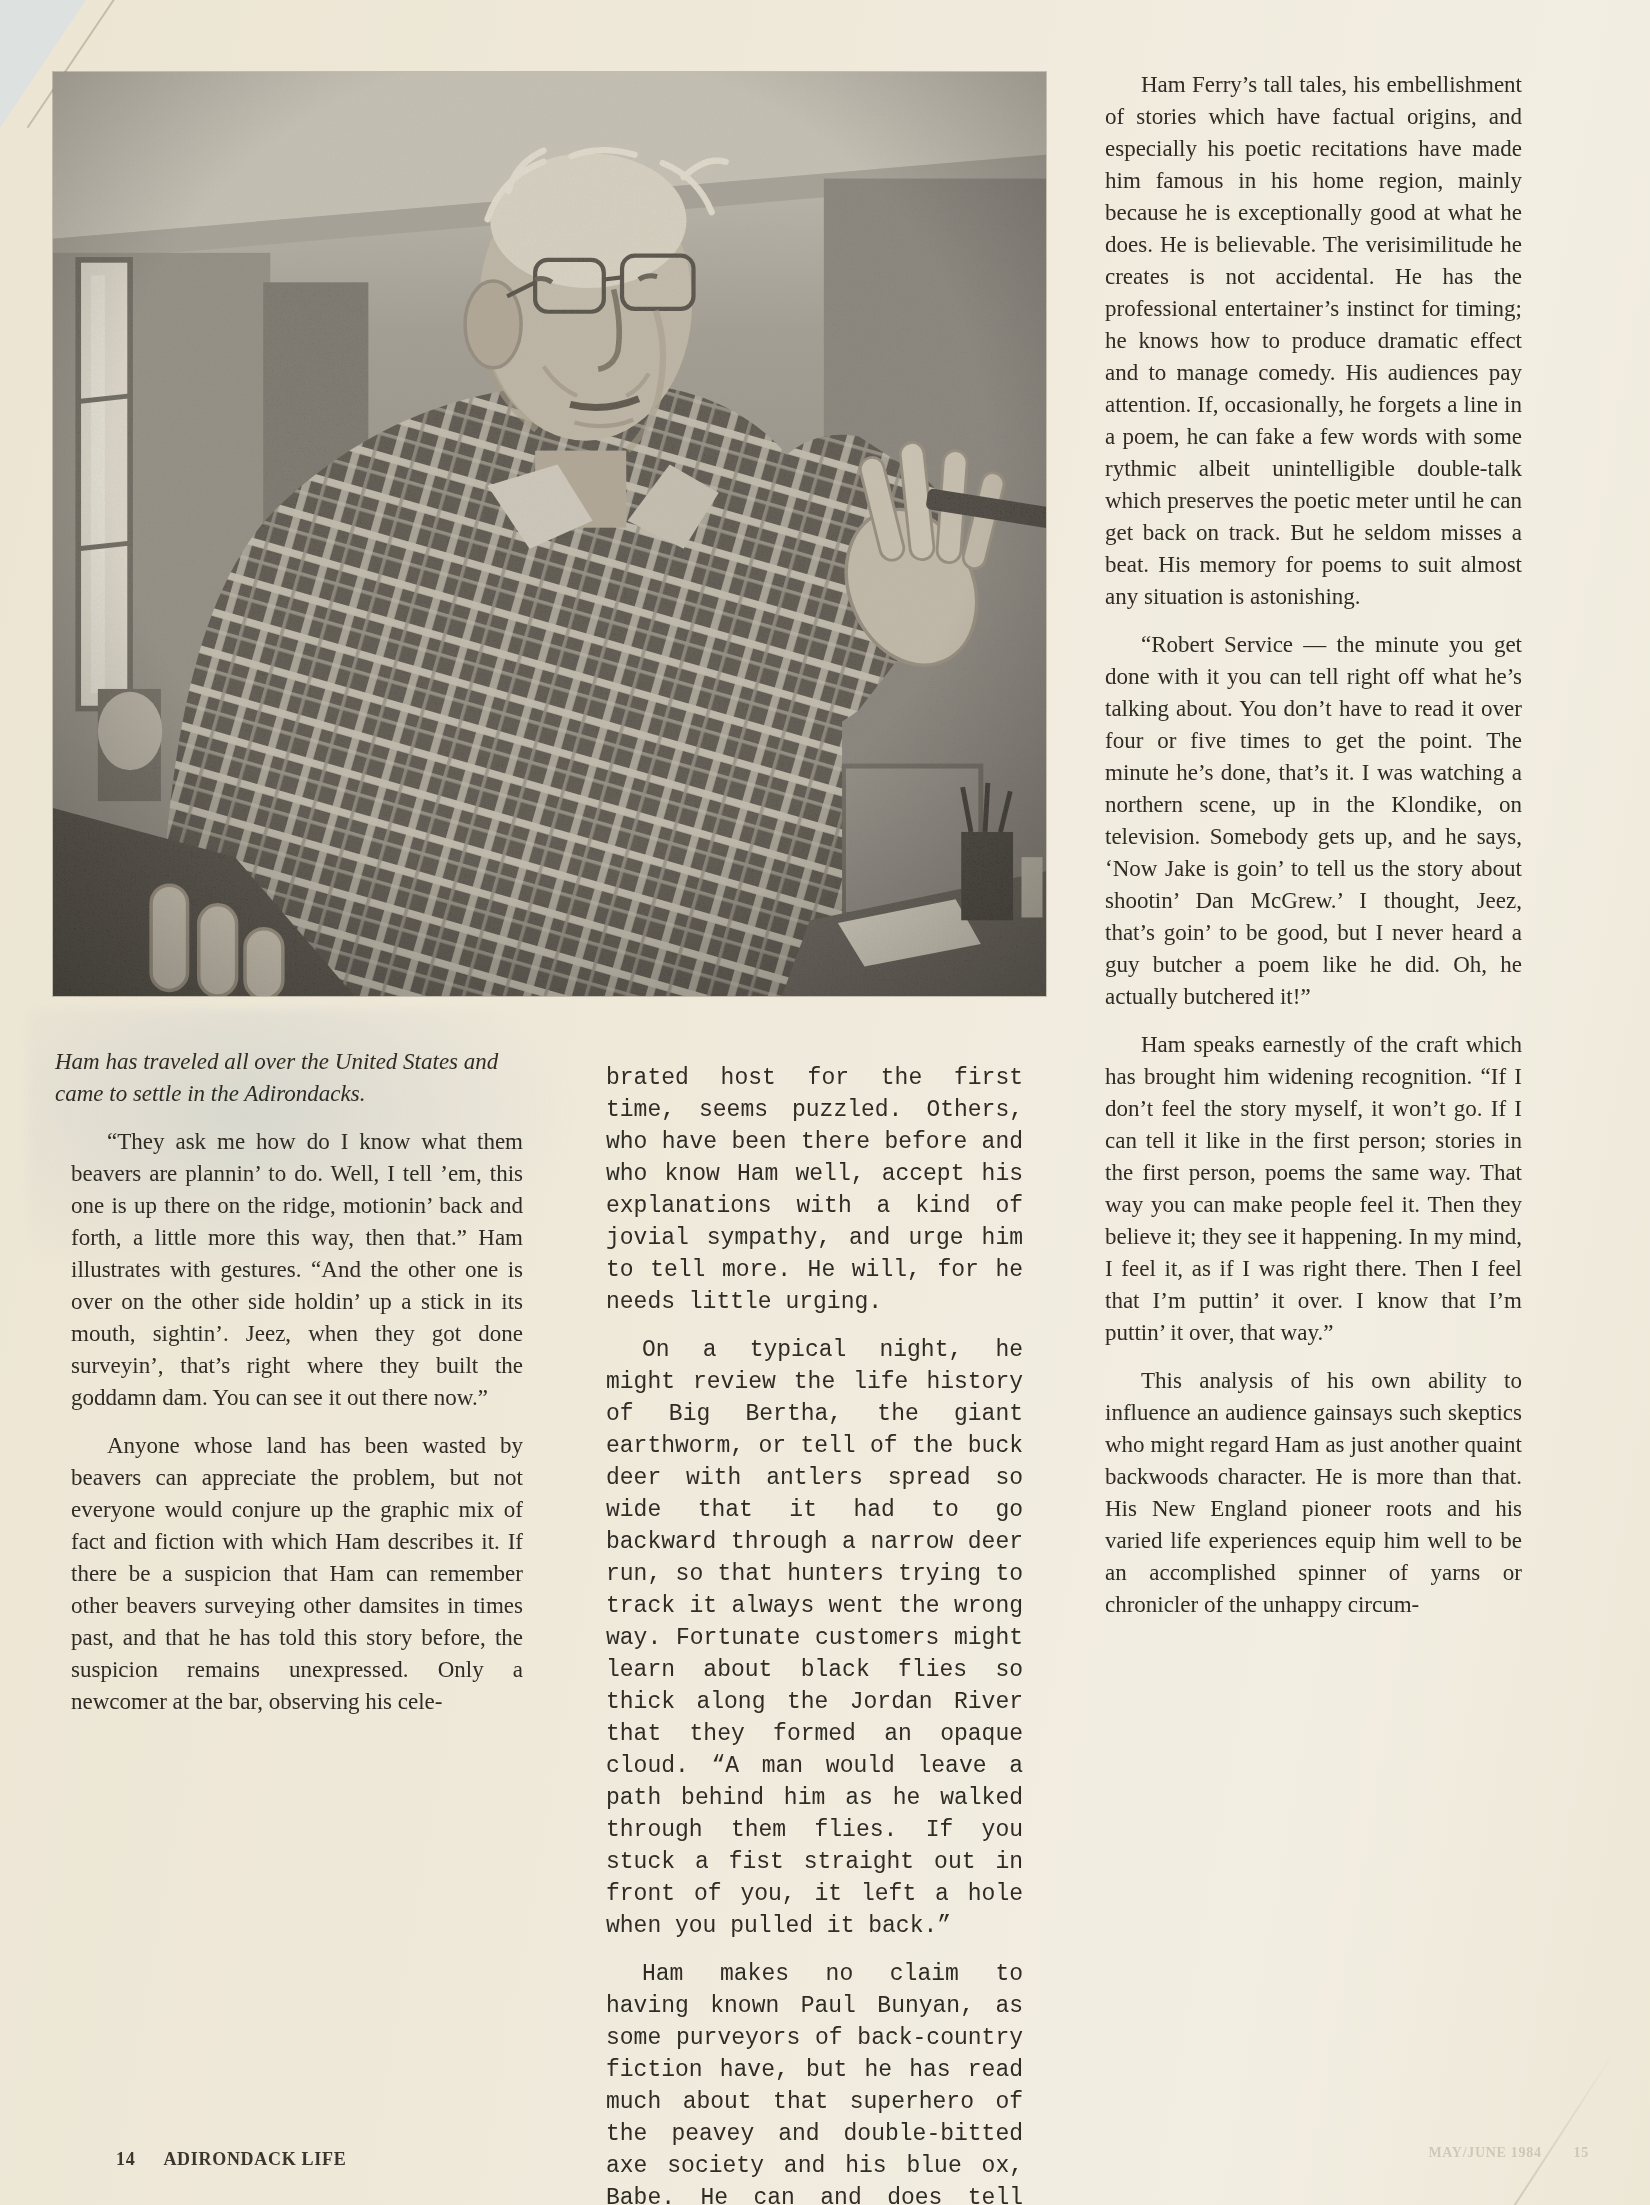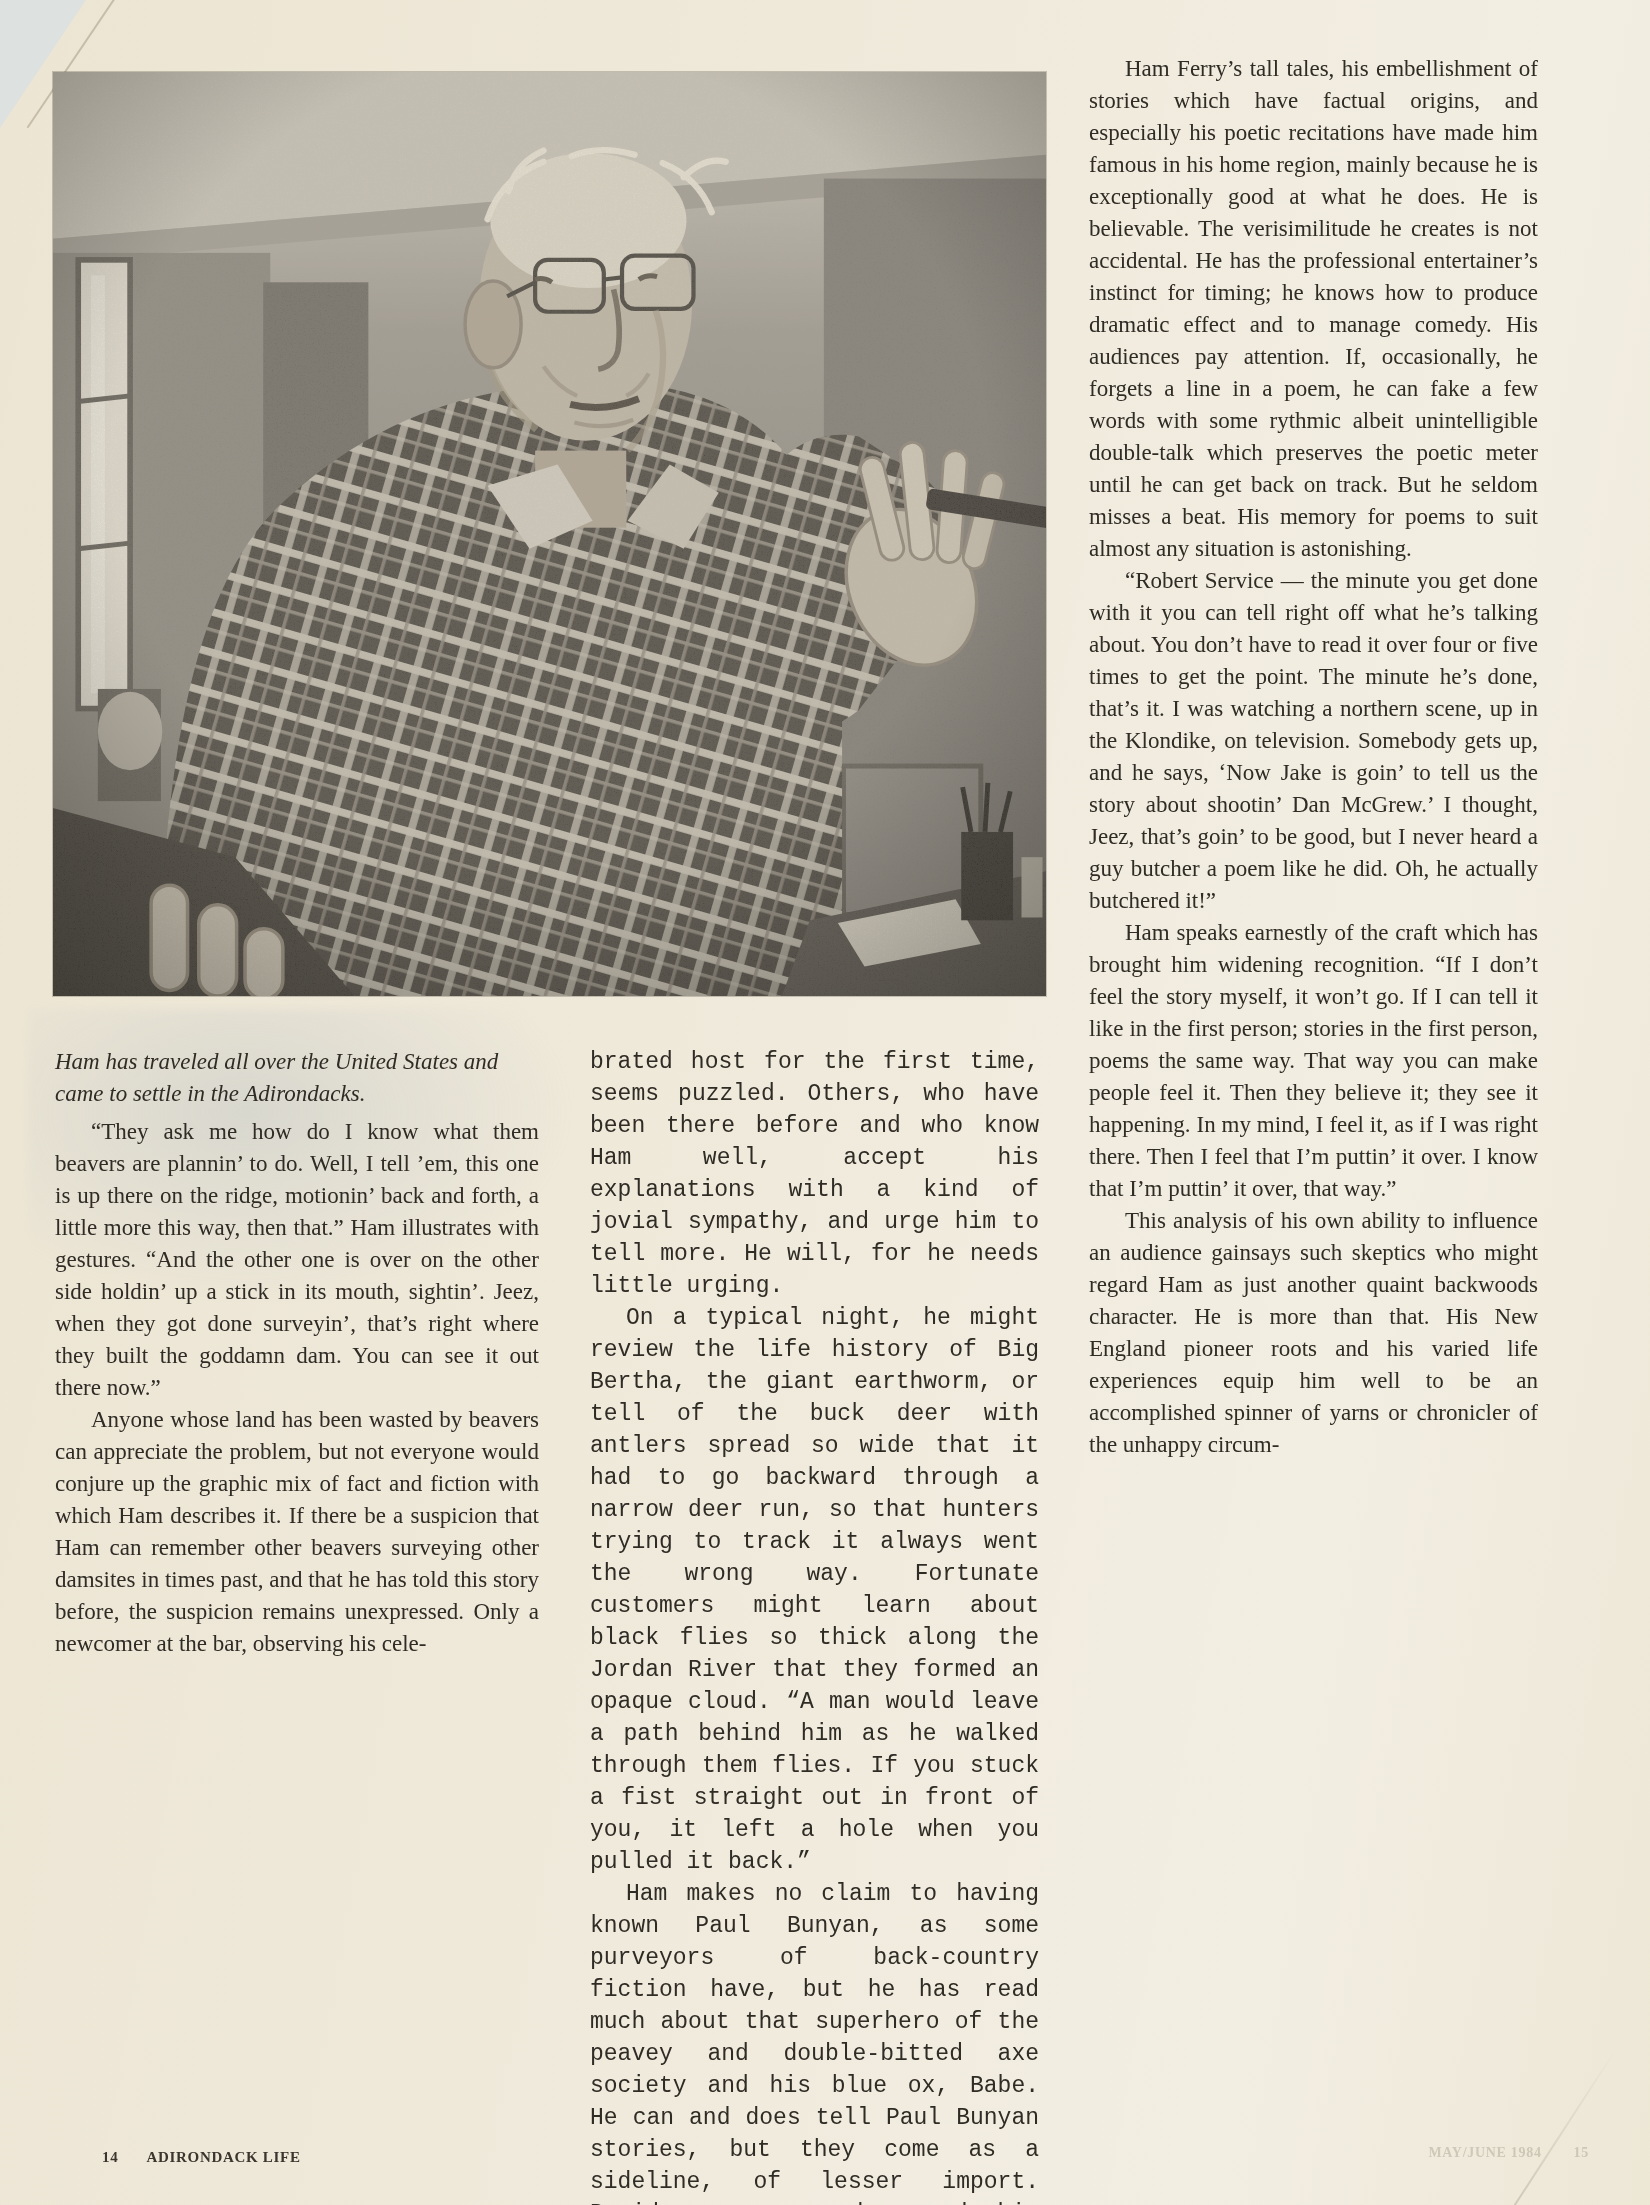--- a/index.html
+++ b/index.html
@@ -29,29 +29,29 @@
   .photo svg{display:block;width:100%;height:100%;}
   .scan-shadow{
     position:absolute;left:28px;top:1009px;width:547px;height:294px;
     background:radial-gradient(ellipse at 40% 35%,rgba(176,186,192,.34),rgba(176,186,192,0) 70%);
     filter:blur(4.2px);
   }
   .col{position:absolute;text-align:justify;font-size:23px;line-height:32px;}
   .col1{left:55px;top:1046px;width:484px;}
   .col2{left:590px;top:1046px;width:449px;font-family:Liberation Mono, monospace;}
   .col3{left:1089px;top:53px;width:449px;}
-  .col p{margin:0;text-indent:36px;}
+  .col p{margin:16px;text-indent:36px;}
   .col p.no-indent{text-indent:0;}
   .caption{
     font-style:italic;margin:0 0 5.6px 0 !important;text-indent:0 !important;
     text-align:left;font-size:23px;line-height:32px;
   }
   .footer-left{
-    position:absolute;left:102px;top:2149px;
-    font-size:15px;font-weight:bold;letter-spacing:0.7px;color:#3a352d;text-align:center;
+    position:absolute;left:116px;top:2149px;
+    font-size:18px;font-weight:bold;letter-spacing:0.7px;color:#3a352d;text-align:center;
   }
   .footer-left .pageno{margin-right:28px;}
   .footer-right{
     position:absolute;right:62px;top:2145px;
     font-size:14px;font-weight:bold;letter-spacing:0.7px;
     color:rgba(141,134,114,.34);
   }
   .footer-right .pageno{margin-left:32px;}
   .crease{
     position:absolute;left:1507px;top:2019px;width:2.1px;height:393px;

